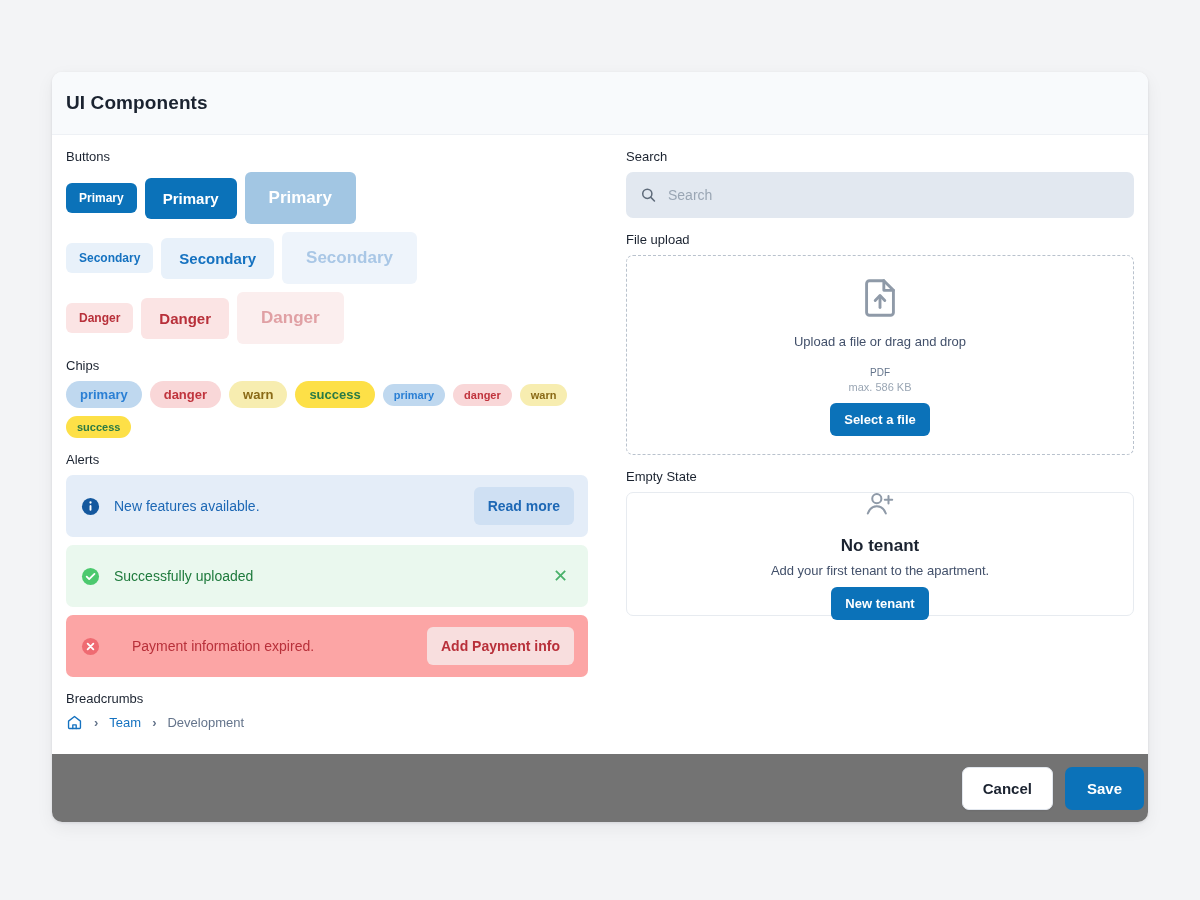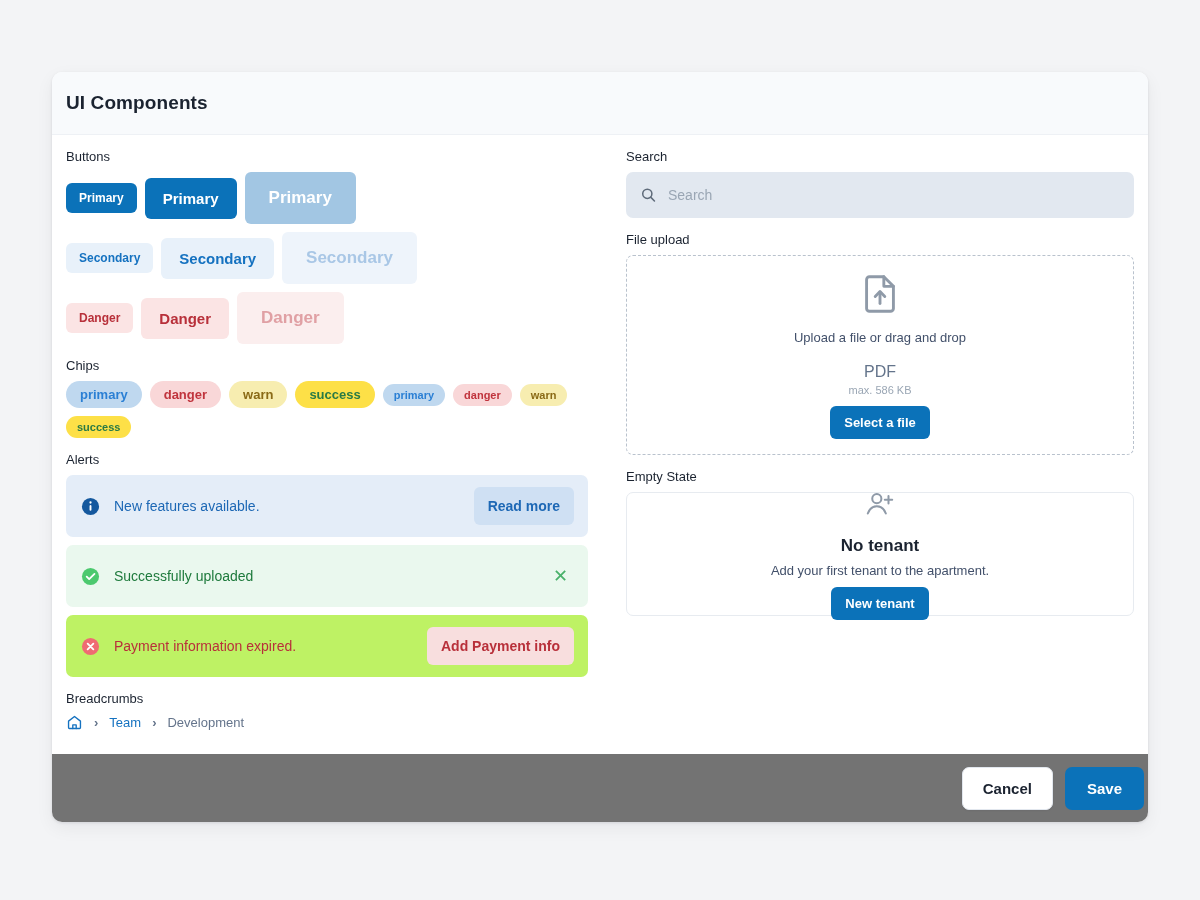--- a/index.html
+++ b/index.html
@@ -67,21 +67,21 @@
   .chip.small { font-size: 11px; padding: 5px 11px; }
   .c-primary { background: #bfd8ef; color: #2a7fd4; }
   .c-danger  { background: #f9d7d8; color: #c0343d; }
   .c-warn    { background: #f7edb0; color: #8a6a16; }
   .c-success { background: #fde047; color: #2a7a45; }
   
   .alert { display: flex; align-items: center; border-radius: 7px;
            padding: 8px 14px; height: 62px; margin-bottom: 8px; width: 522px; }
   .a-info    { background: #e4edf8; }
   .a-success { background: #eaf8ee; }
-  .a-error   { background: #bef264; }
+  .a-error   { background: #fca5a5; gap: 18px; }
   .alert-icon { width: 20px; height: 20px; flex: 0 0 20px; margin-right: 14px;
                 display: flex; align-items: center; justify-content: center; }
   .alert-text { font-size: 14px; flex: 1 1 auto; }
   .t-info { color: #1d68b5; }
   .t-success { color: #1e7a3c; }
   .t-error { color: #b8303a; }
   .alert-action { border: none; border-radius: 6px; font-family: inherit;
                   font-weight: bold; font-size: 14px; padding: 11px 14px; cursor: pointer; }
   .aa-info { background: #cfe0f3; color: #1d68b5; }
   .aa-error { background: #f8dede; color: #b8303a; }
@@ -98,21 +98,21 @@
                   border-radius: 7px; padding: 0 14px 0 42px;
                   font-family: inherit; font-size: 14px; color: #334155; outline: none; }
   .search-input::placeholder { color: #9aa6b4; }
   .search-icon { position: absolute; left: 14px; top: 50%; transform: translateY(-50%);
                  color: #5f6b7a; pointer-events: none; display: flex; }
   
   .dropzone { border: 1px dashed #b9c2cd; border-radius: 7px; height: 200px;
               display: flex; flex-direction: column; align-items: center;
               justify-content: center; cursor: pointer; }
   .dz-title { font-size: 13px; color: #42506a; margin-top: 9px; }
-  .dz-types { font-size: 16px; color: #64748b; margin-top: 18px; }
+  .dz-types { font-size: 10px; color: #64748b; margin-top: 18px; }
   .dz-max { font-size: 11px; color: #9aa6b4; margin-top: 3px; }
   .dz-btn { margin-top: 10px; background: #0b72b9; color: #fff; border: none;
             border-radius: 6px; font-family: inherit; font-weight: bold;
             font-size: 13px; padding: 9px 14px; cursor: pointer; }
   
   .empty { border: 1px solid #e7ebf0; border-radius: 7px; height: 124px;
            display: flex; flex-direction: column; align-items: center; justify-content: center; }
   .empty-title { font-size: 17px; font-weight: bold; color: #1b2330; margin-top: 10px; }
   .empty-sub { font-size: 13px; color: #42506a; margin-top: 7px; }
   .empty-btn { margin-top: 9px; background: #0b72b9; color: #fff; border: none;

